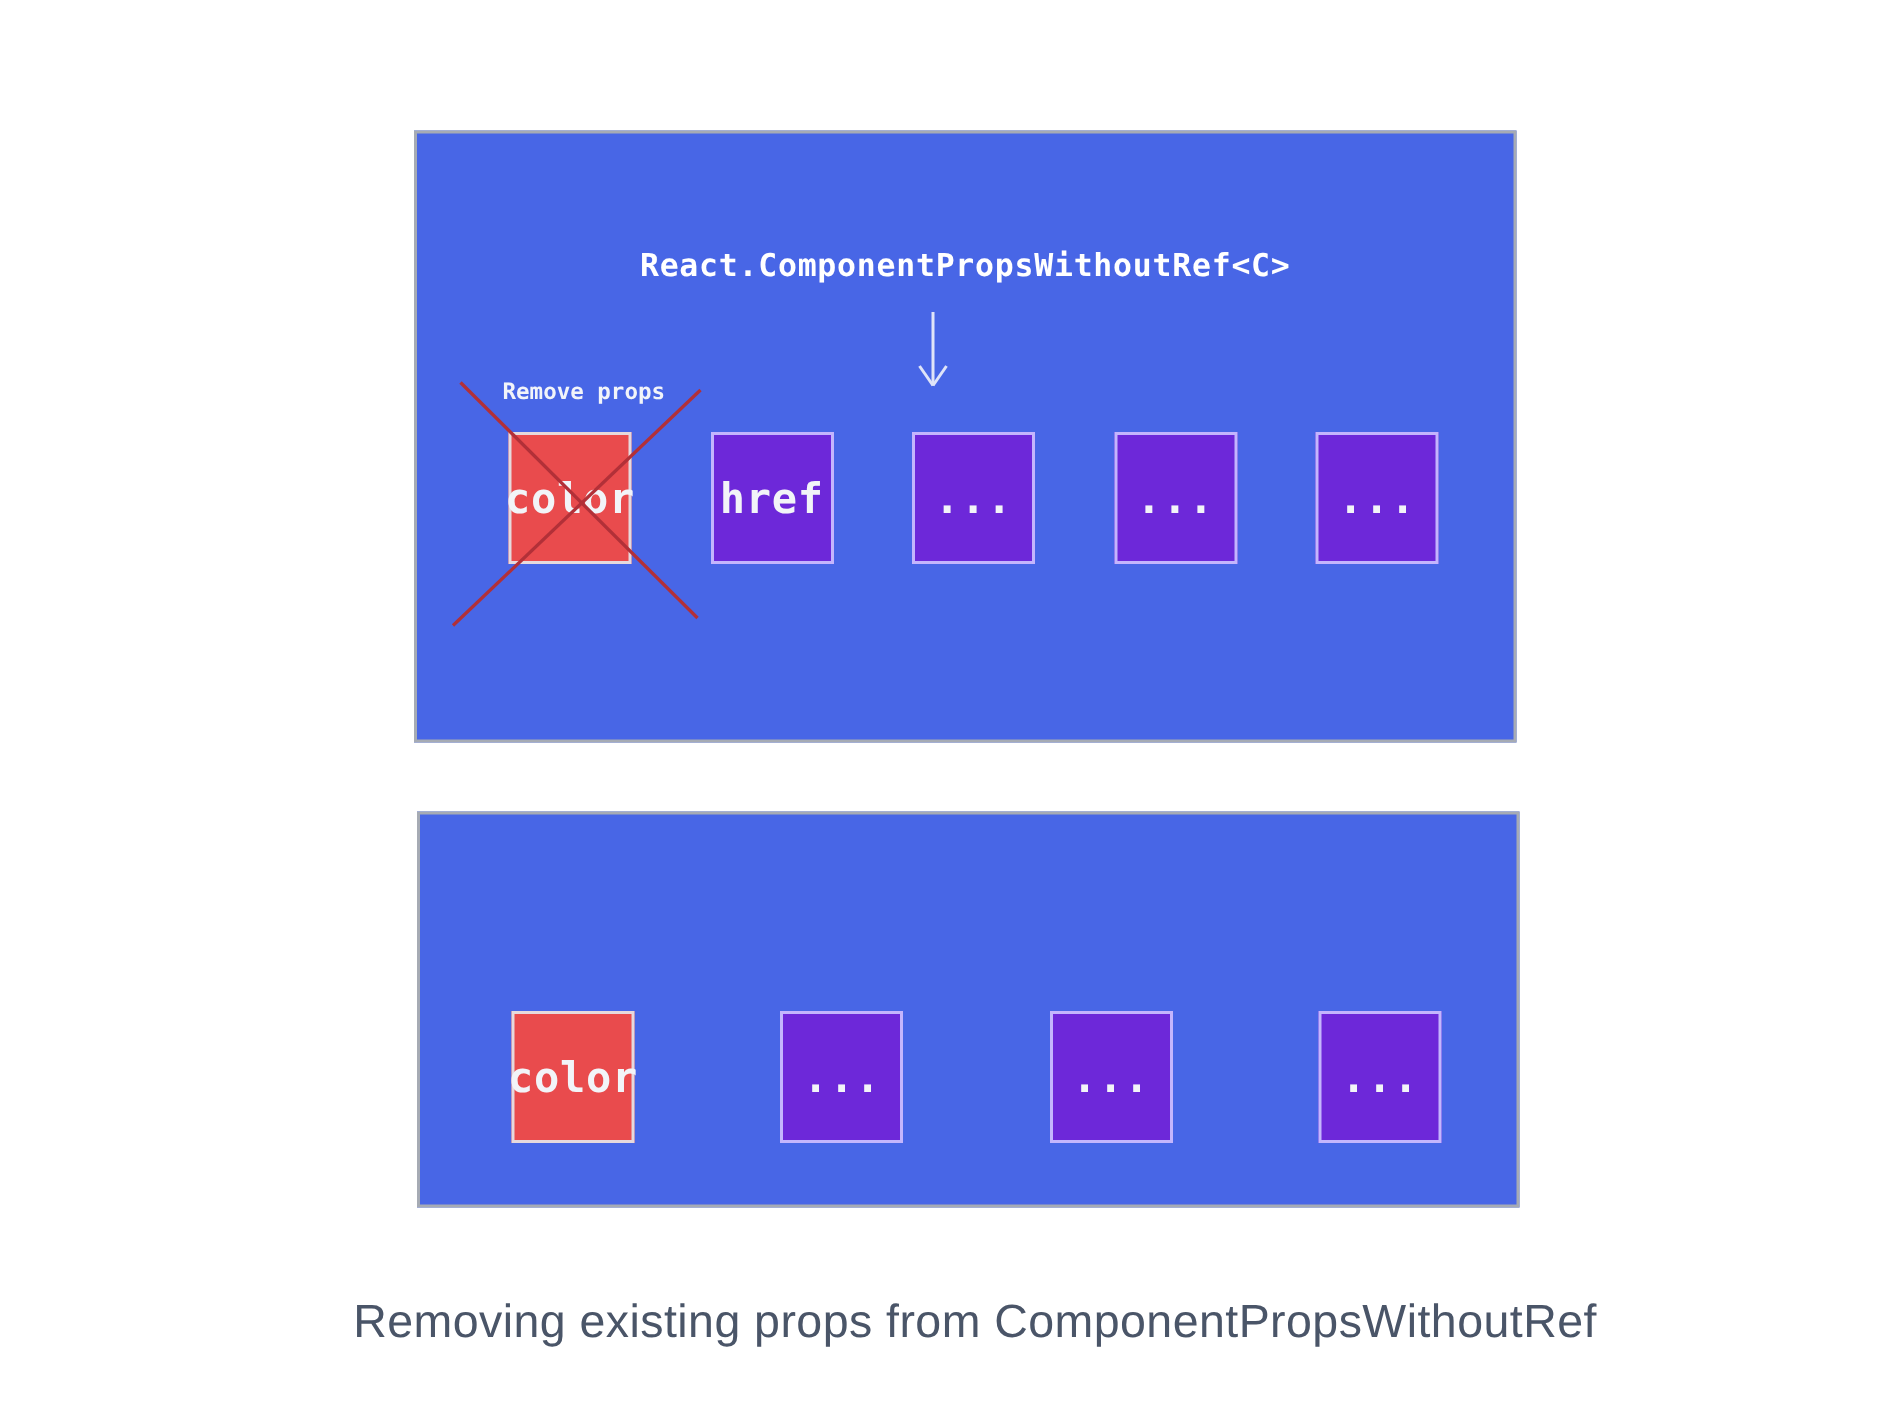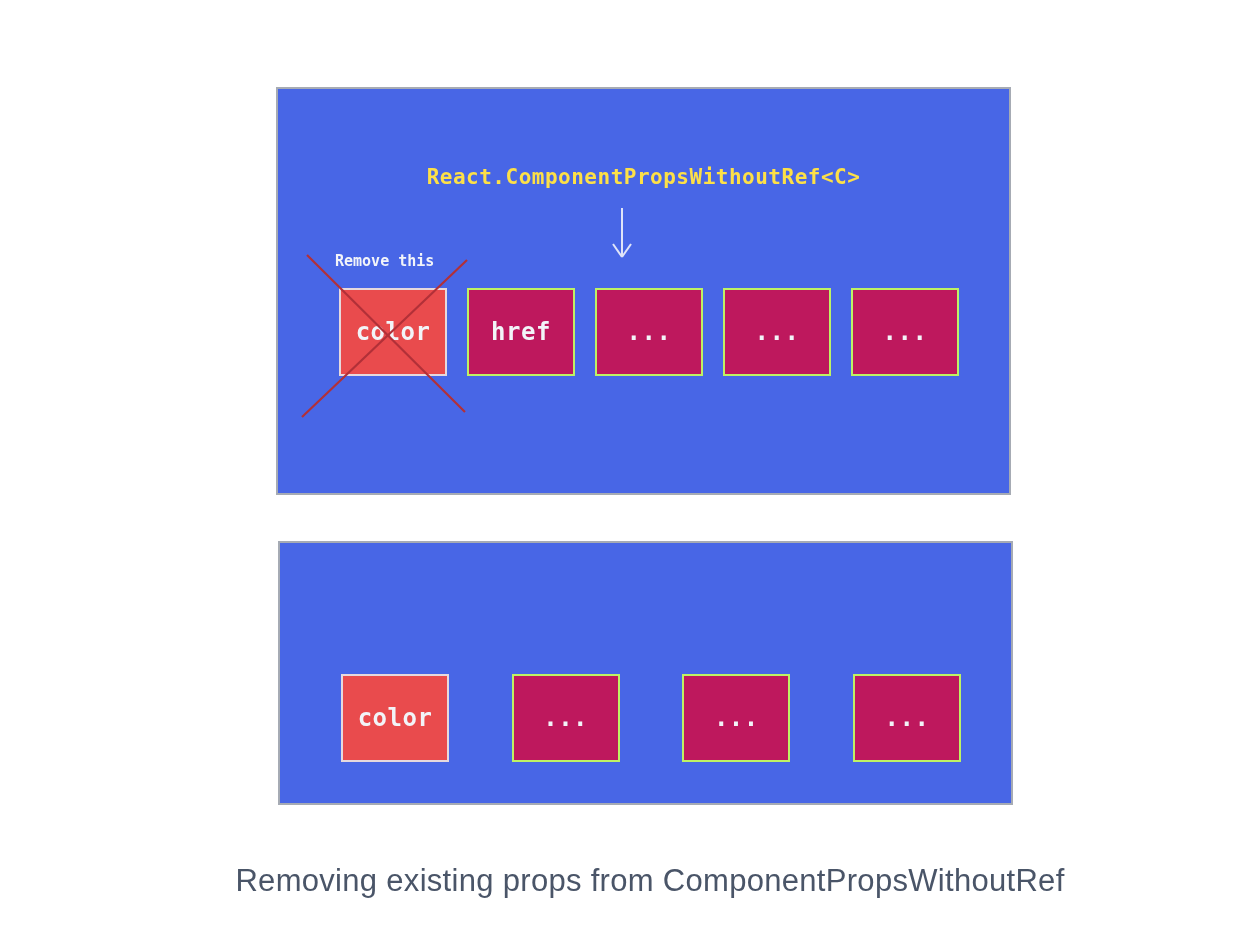--- a/index.html
+++ b/index.html
@@ -33,21 +33,21 @@
     left: 278px;
     top: 541px;
     width: 735px;
     height: 264px;
   }
   .panel-title {
     position: absolute;
     left: 0;
     width: 100%;
     text-align: center;
-    color: #fde047;
+    color: #ffffff;
     font-weight: bold;
     letter-spacing: 0.5px;
     white-space: pre;
   }
   .panel-top .panel-title {
     top: 76px;
     font-size: 21px;
   }
   .panel-bottom .panel-title {
     top: 48px;
@@ -72,34 +72,34 @@
   .box-row {
     position: absolute;
     left: 61px;
     width: 620px;
     display: flex;
     justify-content: space-between;
   }
   .panel-top .box-row { top: 199px; }
   .panel-bottom .box-row { top: 131px; }
   .prop-box {
-    width: 108px;
+    width: 82px;
     height: 88px;
     box-sizing: border-box;
     display: flex;
     align-items: center;
     justify-content: center;
     color: #f2f4f8;
     font-weight: bold;
-    font-size: 24px;
+    font-size: 28px;
     letter-spacing: 0.5px;
   }
   .box-dark {
-    background: #be185d;
-    border: 2px solid #bef264;
+    background: #6d28d9;
+    border: 2px solid #c4b5fd;
   }
   .box-red {
     background: #e94b4d;
     border: 2px solid #e6d9dd;
   }
   .cross-overlay {
     position: absolute;
     left: 0;
     top: 0;
     width: 735px;
@@ -126,21 +126,21 @@
 
   <div class="panel panel-top">
     <div class="panel-title">React.ComponentPropsWithoutRef&lt;C&gt;</div>
 
     <svg class="arrow-down" viewBox="0 0 32 56" xmlns="http://www.w3.org/2000/svg">
       <line x1="16" y1="1" x2="16" y2="50" stroke="#dfe4f8" stroke-width="2"></line>
       <line x1="16" y1="50" x2="7" y2="37" stroke="#dfe4f8" stroke-width="2"></line>
       <line x1="16" y1="50" x2="25" y2="37" stroke="#dfe4f8" stroke-width="2"></line>
     </svg>
 
-    <div class="remove-label">Remove this</div>
+    <div class="remove-label">Remove props</div>
 
     <div class="box-row">
       <div class="prop-box box-red">color</div>
       <div class="prop-box box-dark">href</div>
       <div class="prop-box box-dark">...</div>
       <div class="prop-box box-dark">...</div>
       <div class="prop-box box-dark">...</div>
     </div>
 
     <svg class="cross-overlay" viewBox="0 0 735 408" xmlns="http://www.w3.org/2000/svg">

